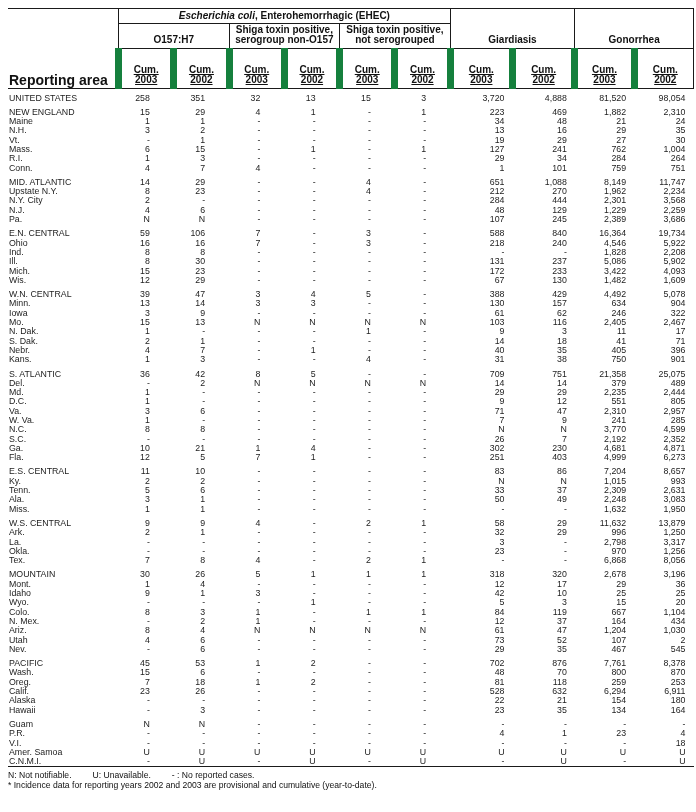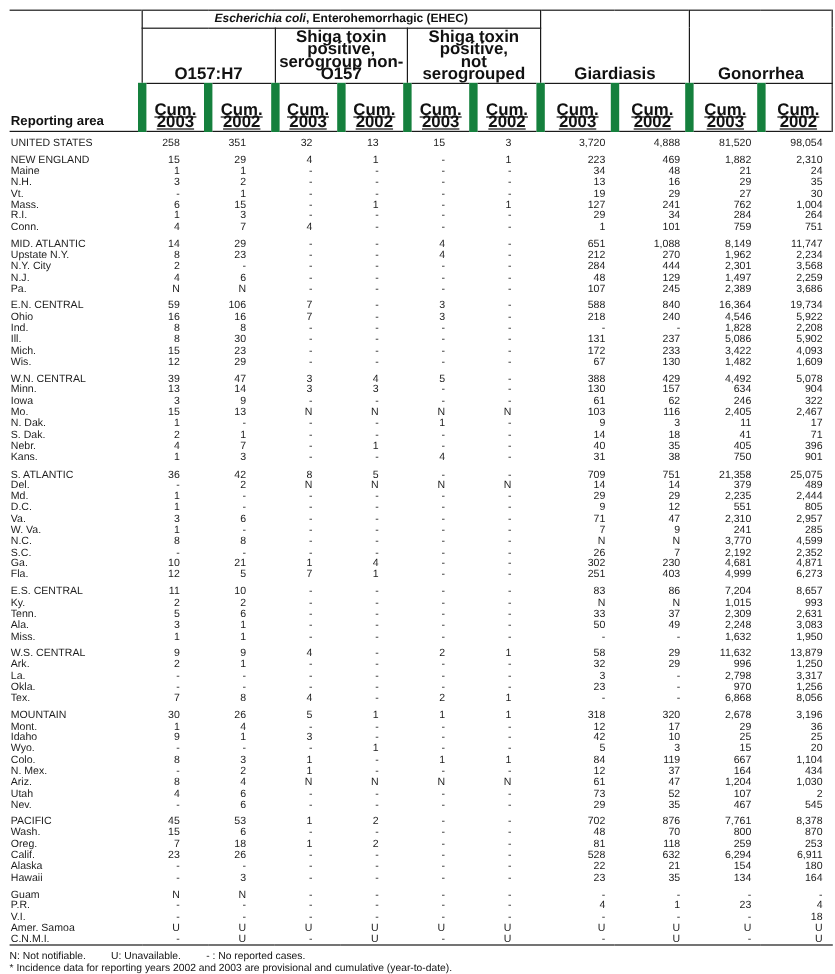--- a/index.html
+++ b/index.html
@@ -15,29 +15,29 @@
     font-weight:bold;font-size:10.5px;line-height:12.5px;letter-spacing:0px;
     margin-bottom:6px;color:#111;
   }
   table{border-collapse:collapse;table-layout:fixed;width:686px;}
   col.c-area{width:110px;}
   col.c-e{width:55px;}
   col.c-g{width:62px;}
   col.c-n{width:59px;}
 
   thead th{
-    font-weight:bold;font-size:14px;line-height:10.5px;color:#111;
+    font-weight:bold;font-size:10px;line-height:10.5px;color:#111;
     padding:0;vertical-align:bottom;text-align:center;
   }
   
   table{border-top:1.5px solid #1a1a1a;}
   thead tr.r-groups th{padding-top:2px;}
   th.area-head{
     text-align:left;vertical-align:bottom;font-weight:bold;
-    padding:0 0 2px 1px;font-size:11px;
+    padding:0 0 2px 1px;font-size:14px;
   }
   th.ehec{
     border-left:1px solid #1a1a1a;border-right:1px solid #1a1a1a;
     border-bottom:1px solid #1a1a1a;
     font-size:10px;padding:1px 0 1px 0;vertical-align:middle;
   }
   th.ehec i{font-style:italic;}
   th.span-tall{
     border-left:1px solid #1a1a1a;border-right:1px solid #1a1a1a;
     border-bottom:1px solid #1a1a1a;
@@ -274,21 +274,21 @@
         <tr class="state">
           <td class="area">N.J.</td>
           <td class="num e">4</td>
           <td class="num e">6</td>
           <td class="num e">-</td>
           <td class="num e">-</td>
           <td class="num e">-</td>
           <td class="num e">-</td>
           <td class="num w">48</td>
           <td class="num w">129</td>
-          <td class="num w">1,497</td>
+          <td class="num w">1,229</td>
           <td class="num w">2,259</td>
         </tr>
         <tr class="state">
           <td class="area">Pa.</td>
           <td class="num e">N</td>
           <td class="num e">N</td>
           <td class="num e">-</td>
           <td class="num e">-</td>
           <td class="num e">-</td>
           <td class="num e">-</td>

